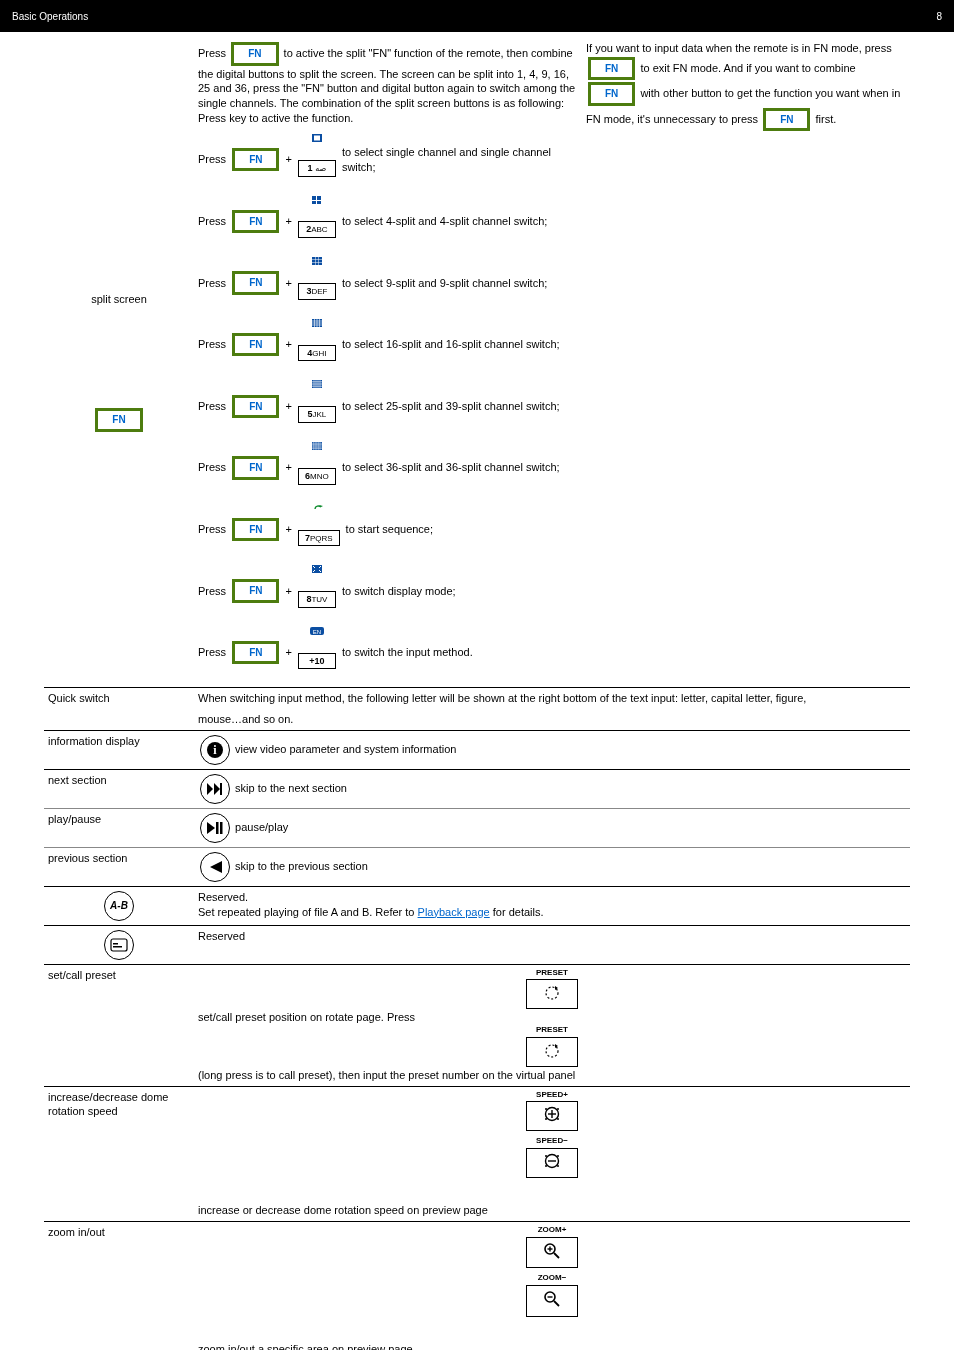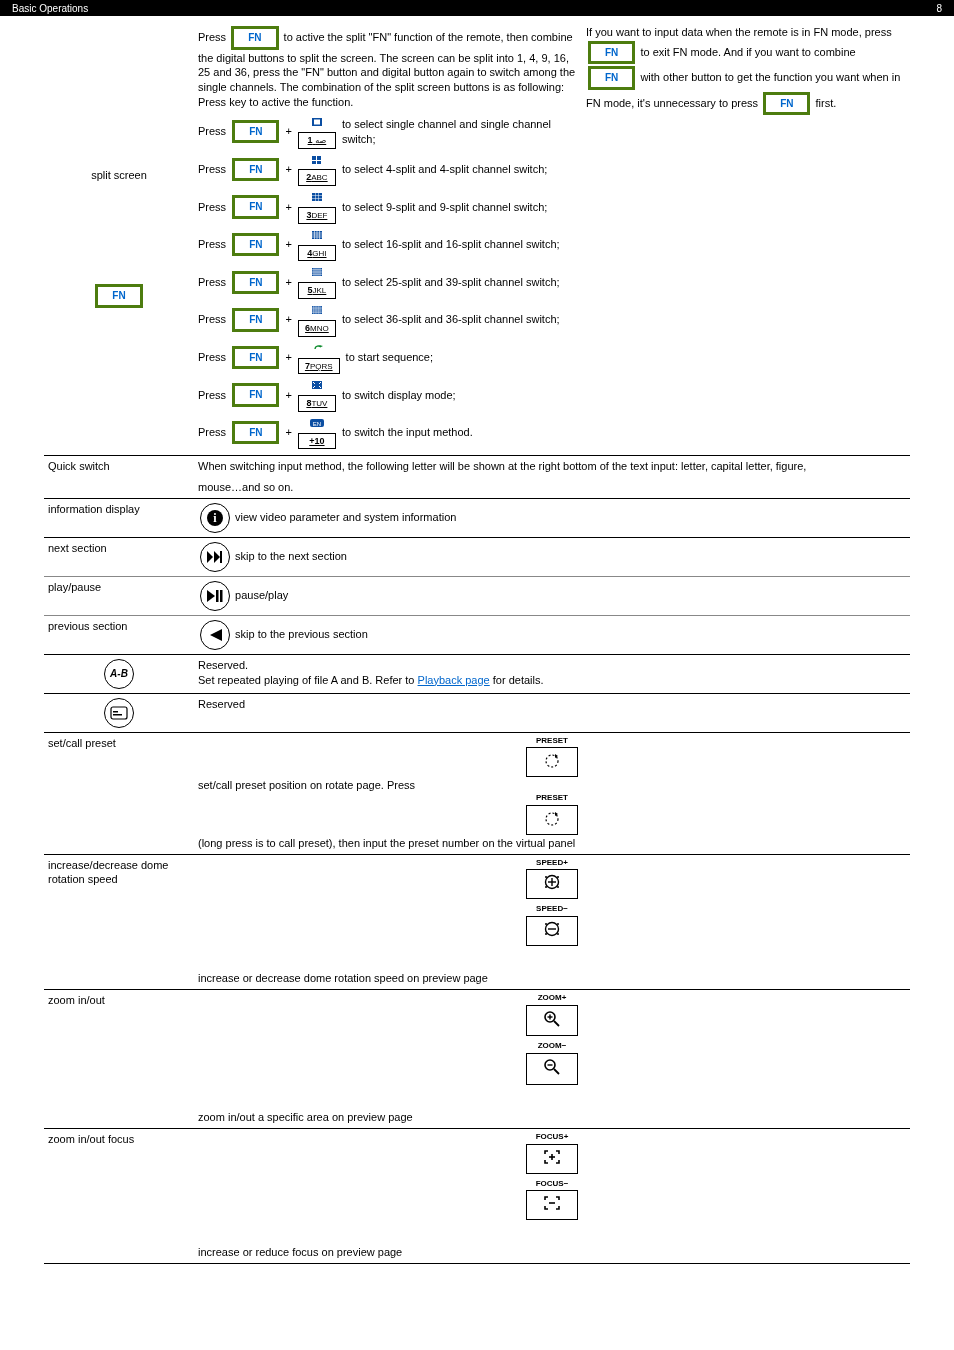--- a/index.html
+++ b/index.html
@@ -8,21 +8,21 @@
     font-family: Arial, Helvetica, sans-serif;
     font-size: 11px;
     color: #000;
     background: #fff;
     width: 954px;
   }
   .page { padding: 0; }
   .blackbar {
     background: #000;
     color: #fff;
-    height: 16px;
+    height: 32px;
     padding: 0 12px;
     font-size: 10px;
     display: flex;
     align-items: center;
     justify-content: space-between;
   }
   .content { padding: 6px 44px 20px 44px; }
   table.main {
     width: 100%;
     border-collapse: collapse;
@@ -52,23 +52,22 @@
   .numkey {
     display: inline-block;
     border: 1px solid #000;
     padding: 1px 6px;
     font-weight: bold;
     color: #000;
     background: #fff;
     font-size: 9px;
     min-width: 38px;
     text-align: center;
-    margin: 1px 2px;
+    margin: 13px 2px;
     vertical-align: middle;
-    text-decoration: underline;
   }
   .numkey .light { font-weight: normal; font-size: 8px; }
   .boxkey {
     display: inline-block;
     border: 1px solid #000;
     padding: 4px 8px;
     background: #fff;
     min-width: 52px;
     text-align: center;
     margin: 1px 2px;

